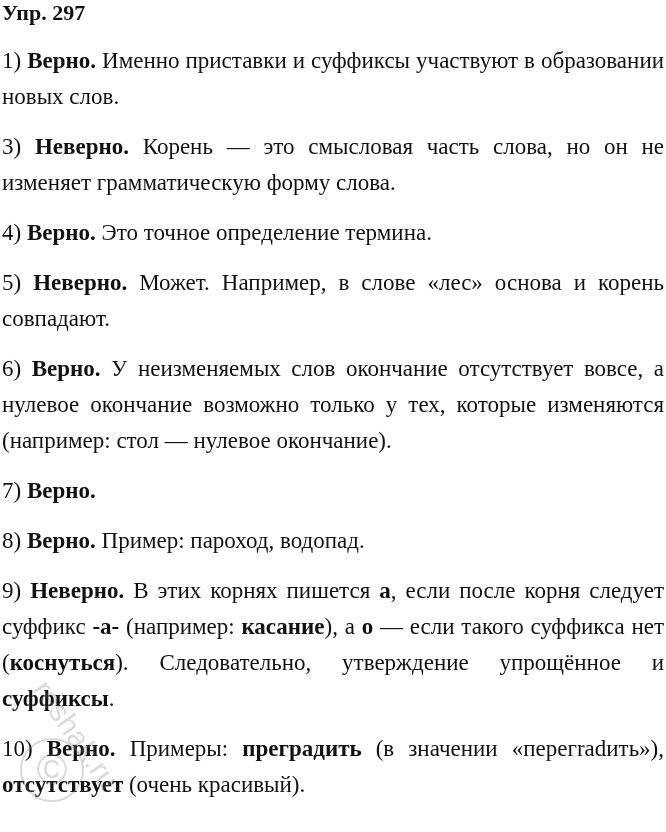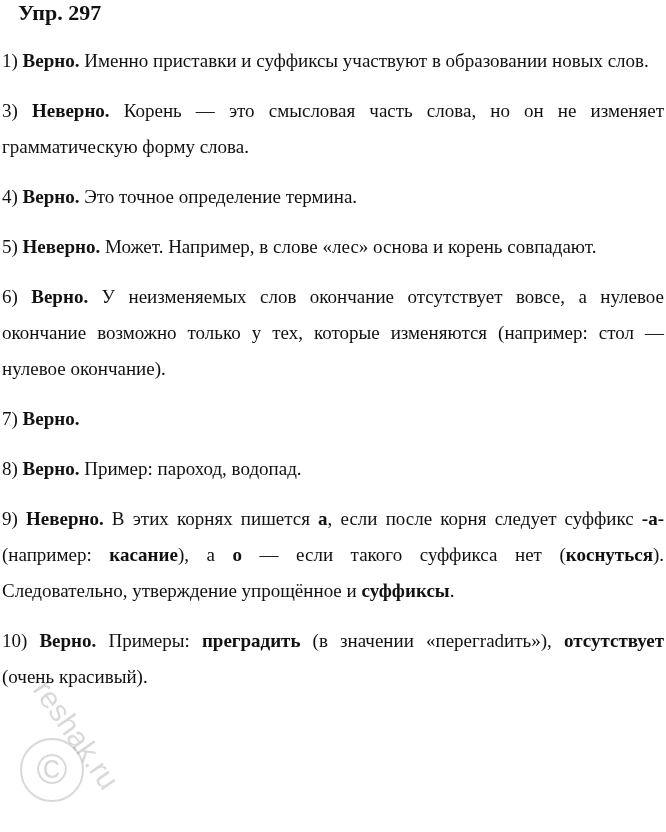--- a/index.html
+++ b/index.html
@@ -6,42 +6,42 @@
     body {
       width: 666px;
       height: 832px;
       position: relative;
       overflow: hidden;
       font-family: "Liberation Serif", "DejaVu Serif", serif;
       color: #111111;
     }
     .header {
       position: absolute;
-      top: 0; left: 16px; right: 0;
+      top: 0; left: 0; right: 0;
       height: 30px;
     }
     .title {
       position: absolute;
       left: 2px; top: 0px;
       font-weight: bold;
       font-size: 22px;
       line-height: 26px;
     }
     .copyright {
       position: absolute;
       right: 4px; top: 0px;
       font-size: 20px;
       line-height: 26px;
     }
     .content {
       position: absolute;
       left: 2px;
       width: 662px;
       top: 43px;
-      font-size: 19px;
+      font-size: 23px;
       line-height: 36px;
     }
     .item {
       margin: 0 0 14px 0;
       text-align: justify;
       text-align-last: left;
     }
     .item b { font-weight: bold; }
     .watermark {
       position: absolute;

